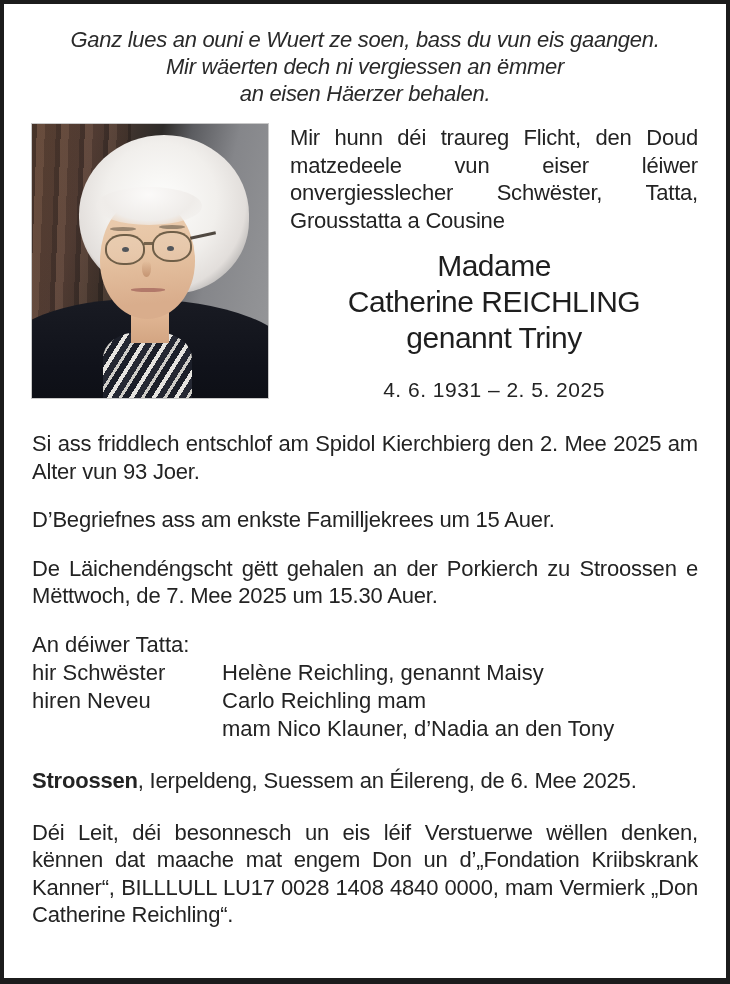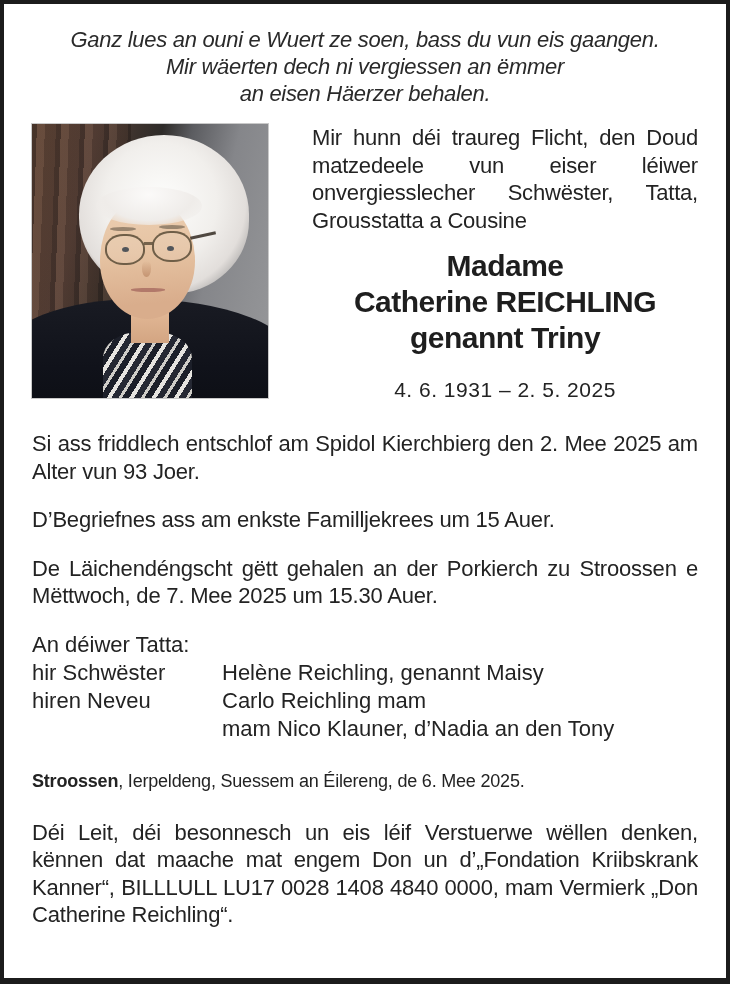--- a/index.html
+++ b/index.html
@@ -56,37 +56,37 @@
   .ph-eye.left { top: 45%; left: 38%; }
   .ph-eye.right { top: 44.5%; left: 57%; }
   .ph-brow { position: absolute; width: 26px; height: 4px; background: rgba(120,104,86,.7); border-radius: 50%; }
   .ph-brow.left { top: 37.5%; left: 33%; }
   .ph-brow.right { top: 37%; left: 54%; }
   .ph-nose { position: absolute; top: 50%; left: 46.5%; width: 9px; height: 16px;
     background: linear-gradient(rgba(201,154,120,0), rgba(190,140,105,.8)); border-radius: 40% 40% 50% 50%; }
   .ph-mouth { position: absolute; top: 60%; left: 42%; width: 34px; height: 4px;
     background: #b2796a; border-radius: 40% 40% 60% 60%; }
 
-  .intro-col { flex: 1 1 auto; padding-left: 44px; }
+  .intro-col { flex: 1 1 auto; padding-left: 22px; }
   .intro {
     margin: 0; font-size: 22px; line-height: 27.5px; text-align: justify;
     letter-spacing: -0.2px;
   }
-  .name-block { text-align: center; font-weight: bold; font-size: 30px;
+  .name-block { text-align: center; font-weight: normal; font-size: 30px;
     line-height: 36px; margin-top: 14px; color: #1e1e1e; letter-spacing: -0.5px; }
   .dates { text-align: center; font-size: 21px; margin-top: 22px; letter-spacing: 0.5px; }
 
   
   .body-para { margin: 0; font-size: 22px; line-height: 27.5px; text-align: justify; letter-spacing: -0.2px; }
   .mt { margin-top: 21px; }
   .family-heading { font-size: 22px; line-height: 28px; margin-top: 21px; }
   .family-row { display: flex; font-size: 22px; line-height: 28px; align-items: flex-end; }
   .family-label { flex: 0 0 190px; }
   .family-value { flex: 1 1 auto; }
-  .dateline { margin: 0; margin-top: 24px; font-size: 18px; line-height: 28px; letter-spacing: -0.2px; }
+  .dateline { margin: 0; margin-top: 24px; font-size: 22px; line-height: 28px; letter-spacing: -0.2px; }
   .dateline .place { font-weight: bold; }
 </style>
 </head>
 <body>
 
 <div class="page">
   <div class="frame"></div>
   <div class="content">
 
     <div class="epigraph">

